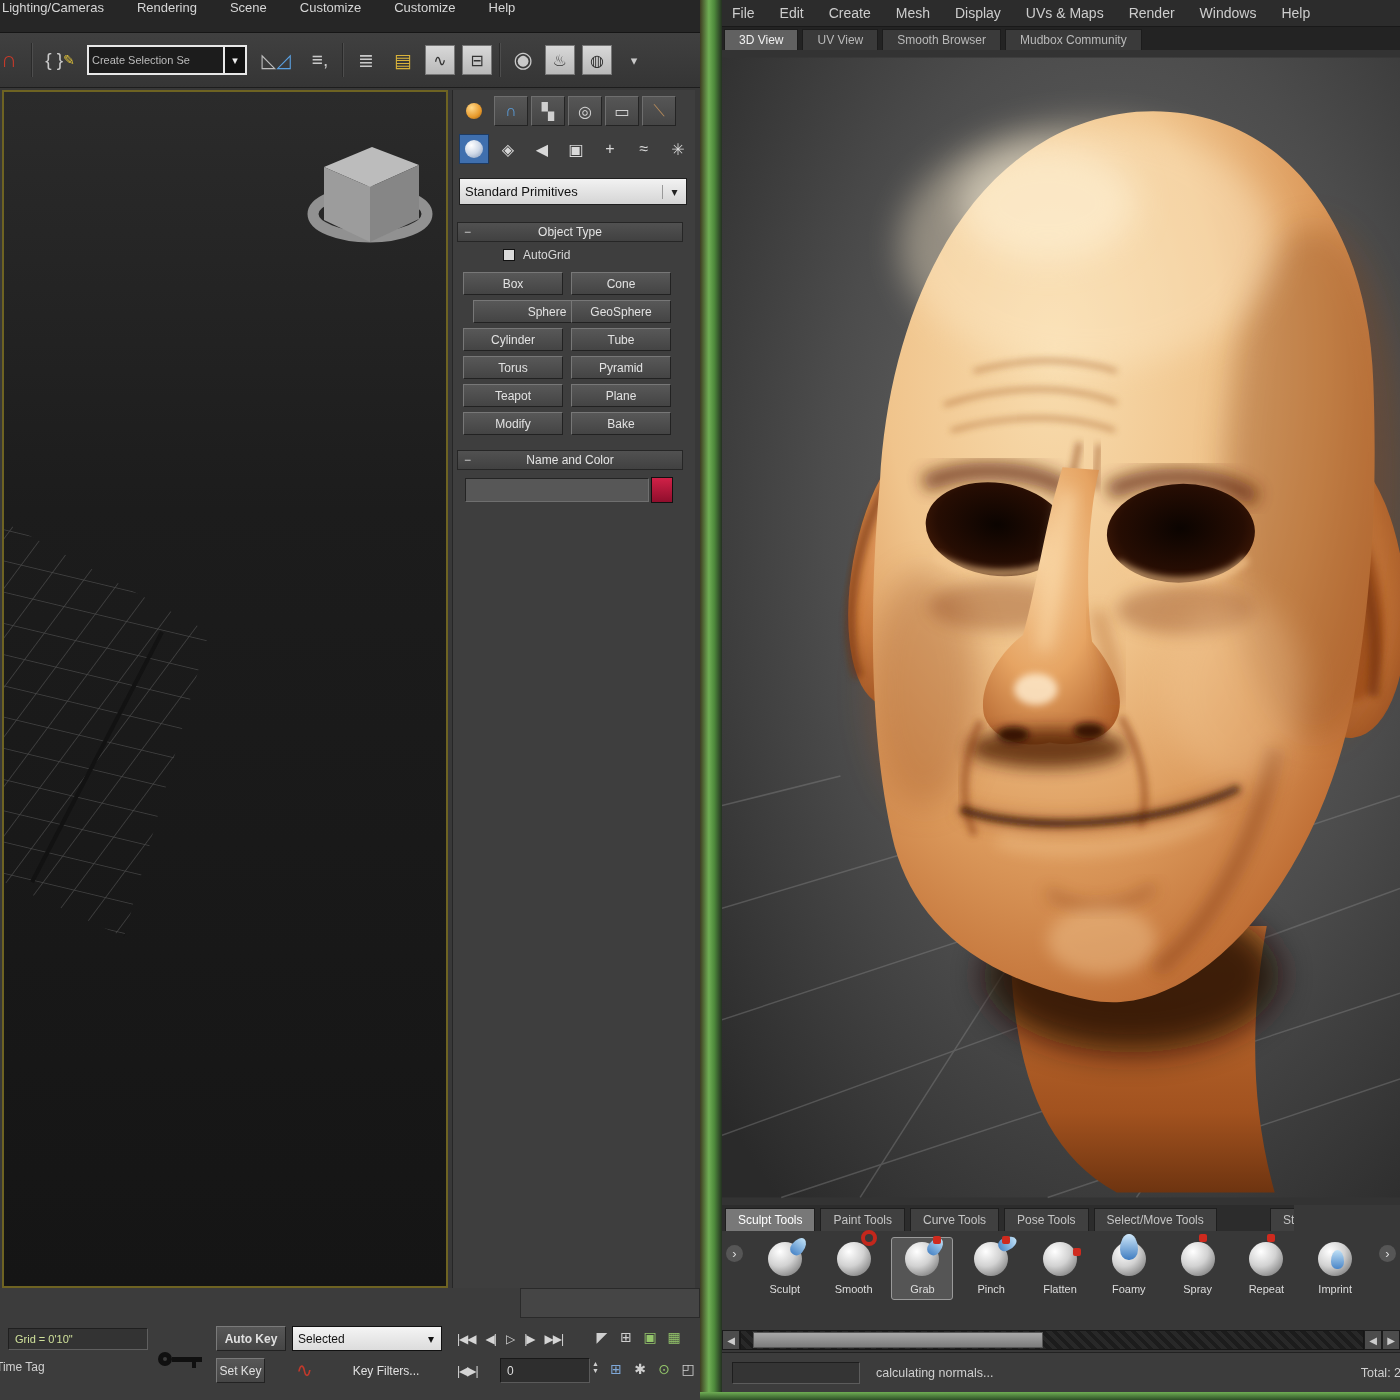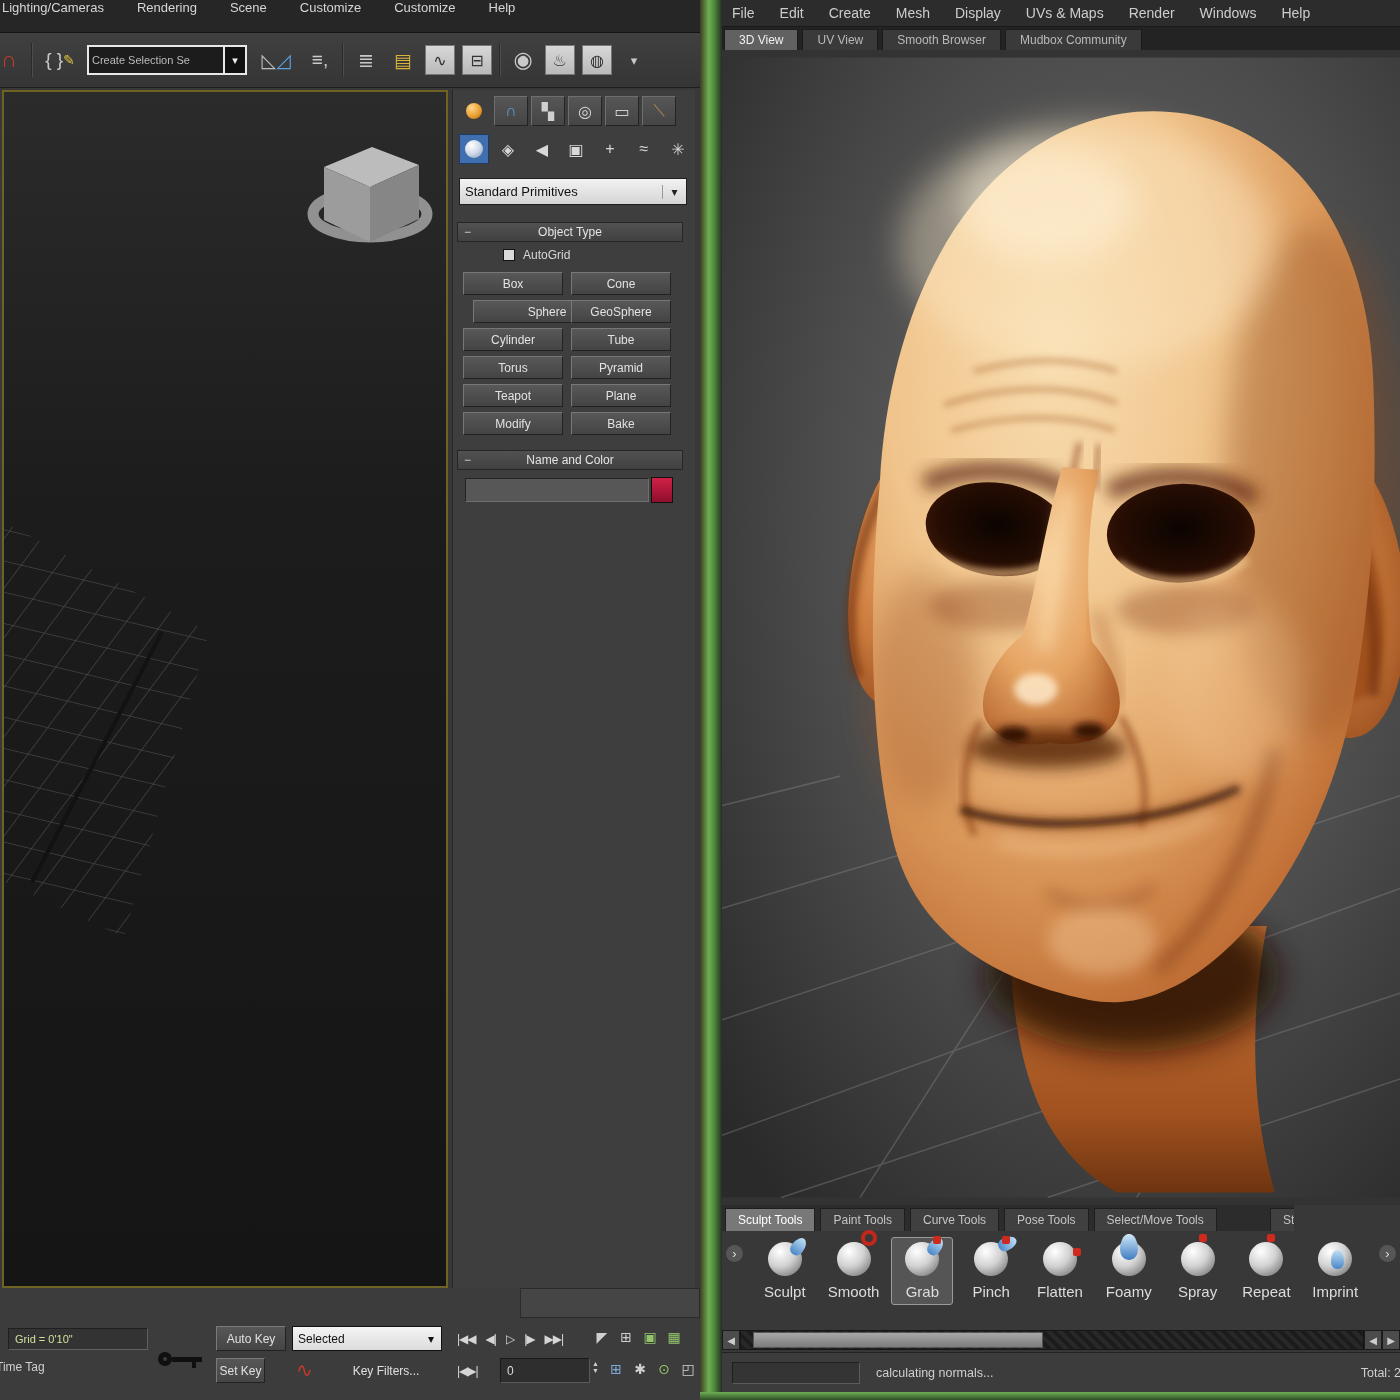--- a/index.html
+++ b/index.html
@@ -76,21 +76,21 @@
   #mud-tray{left:0;top:1205px;width:678px;height:147px;background:#383838;}
   .traytabs{left:0;top:0;width:572px;height:26px;background:#2c2c2c;display:flex;align-items:flex-end;gap:5px;padding-left:3px;overflow:hidden;}
   .ttab{height:23px;padding:0 12px;background:#404040;border:1px solid #1e1e1e;border-bottom:none;color:#c4c4c4;font-size:12px;display:flex;align-items:center;white-space:nowrap;}
   .ttab.active{background:#787878;color:#fff;}
   .ttab.partial{position:absolute;right:-20px;}
   .traybody{left:0;top:26px;width:678px;height:97px;display:flex;align-items:flex-start;padding-top:6px;}
   .chev{width:17px;height:17px;border-radius:50%;background:#565656;color:#ddd;font-size:13px;display:flex;align-items:center;justify-content:center;margin:8px 2px 0 4px;flex:0 0 auto;}
   .tools{display:flex;flex:1;justify-content:space-evenly;padding:0 2px;}
   .tool{display:flex;flex-direction:column;align-items:center;gap:7px;width:62px;padding:4px 0;border:1px solid transparent;border-radius:3px;}
   .tool.selected{background:#555;border-color:#9a9a9a;}
-  .tool .lbl{color:#dcdcdc;font-size:15px;}
+  .tool .lbl{color:#dcdcdc;font-size:11px;}
   .ball{width:34px;height:34px;border-radius:50%;background:radial-gradient(circle at 35% 28%,#ffffff,#d2d2d2 45%,#8e8e8e 78%,#565656);position:relative;}
   .acc-blue{position:absolute;right:-3px;top:-5px;width:13px;height:19px;background:linear-gradient(#bfe0f6,#4a86c8);border-radius:55% 55% 50% 50%/65% 65% 40% 40%;transform:rotate(38deg);}
   .acc-bigblue{position:absolute;left:8px;top:-8px;width:18px;height:26px;background:linear-gradient(#cfe8fa,#3f7cc0);border-radius:50% 50% 50% 50%/62% 62% 42% 42%;}
   .acc-red{position:absolute;right:-2px;top:-6px;width:8px;height:8px;background:#cf2a1e;border-radius:2px;}
   .acc-ring{position:absolute;right:-6px;top:-12px;width:16px;height:16px;border:4px solid #c32], ;}
   .acc-ring{position:absolute;right:-6px;top:-12px;width:16px;height:16px;border:4px solid #c3271c;border-radius:50%;}
   .acc-star{position:absolute;left:-9px;top:-7px;font-size:46px;line-height:46px;color:#a8a8a8;z-index:-1;}
   .trayscroll{left:0;top:125px;width:678px;height:20px;display:flex;align-items:stretch;background:#242424;}
   .sarrow{width:18px;background:#4c4c4c;color:#ccc;font-size:10px;display:flex;align-items:center;justify-content:center;border:1px solid #1b1b1b;flex:0 0 auto;}
   .strack{flex:1;background:repeating-linear-gradient(45deg,#1c1c1c 0 4px,#282828 4px 8px);position:relative;border:1px solid #161616;}
@@ -227,21 +227,21 @@
       <div class="blank-right abs"></div>
 
       <div class="statusrow" style="left:8px;top:40px;">
         <span class="inset" style="width:140px;height:22px;">Grid = 0'10"</span>
       </div>
       <div class="keyicon abs" style="left:158px;top:62px;">
         <span class="ring"></span>
           <span class="bar"></span>
           <span class="tooth"></span>
       </div>
-      <div class="btn3d abs" style="left:216px;top:38px;width:70px;height:25px;">Auto Key</div>
+      <div class="btn3d abs" style="left:216px;top:38px;width:70px;height:25px;font-weight:bold;">Auto Key</div>
       <div class="whitedd abs" style="left:292px;top:38px;width:150px;height:25px;">
         <span class="val">Selected</span>
         <span class="arr">▾</span>
       </div>
       <div class="statusrow" style="left:452px;top:38px;height:25px;">
         <span class="pbico">|◀◀</span>
         <span class="pbico">◀|</span>
         <span class="pbico">▷</span>
         <span class="pbico">|▶</span>
         <span class="pbico">▶▶|</span>

